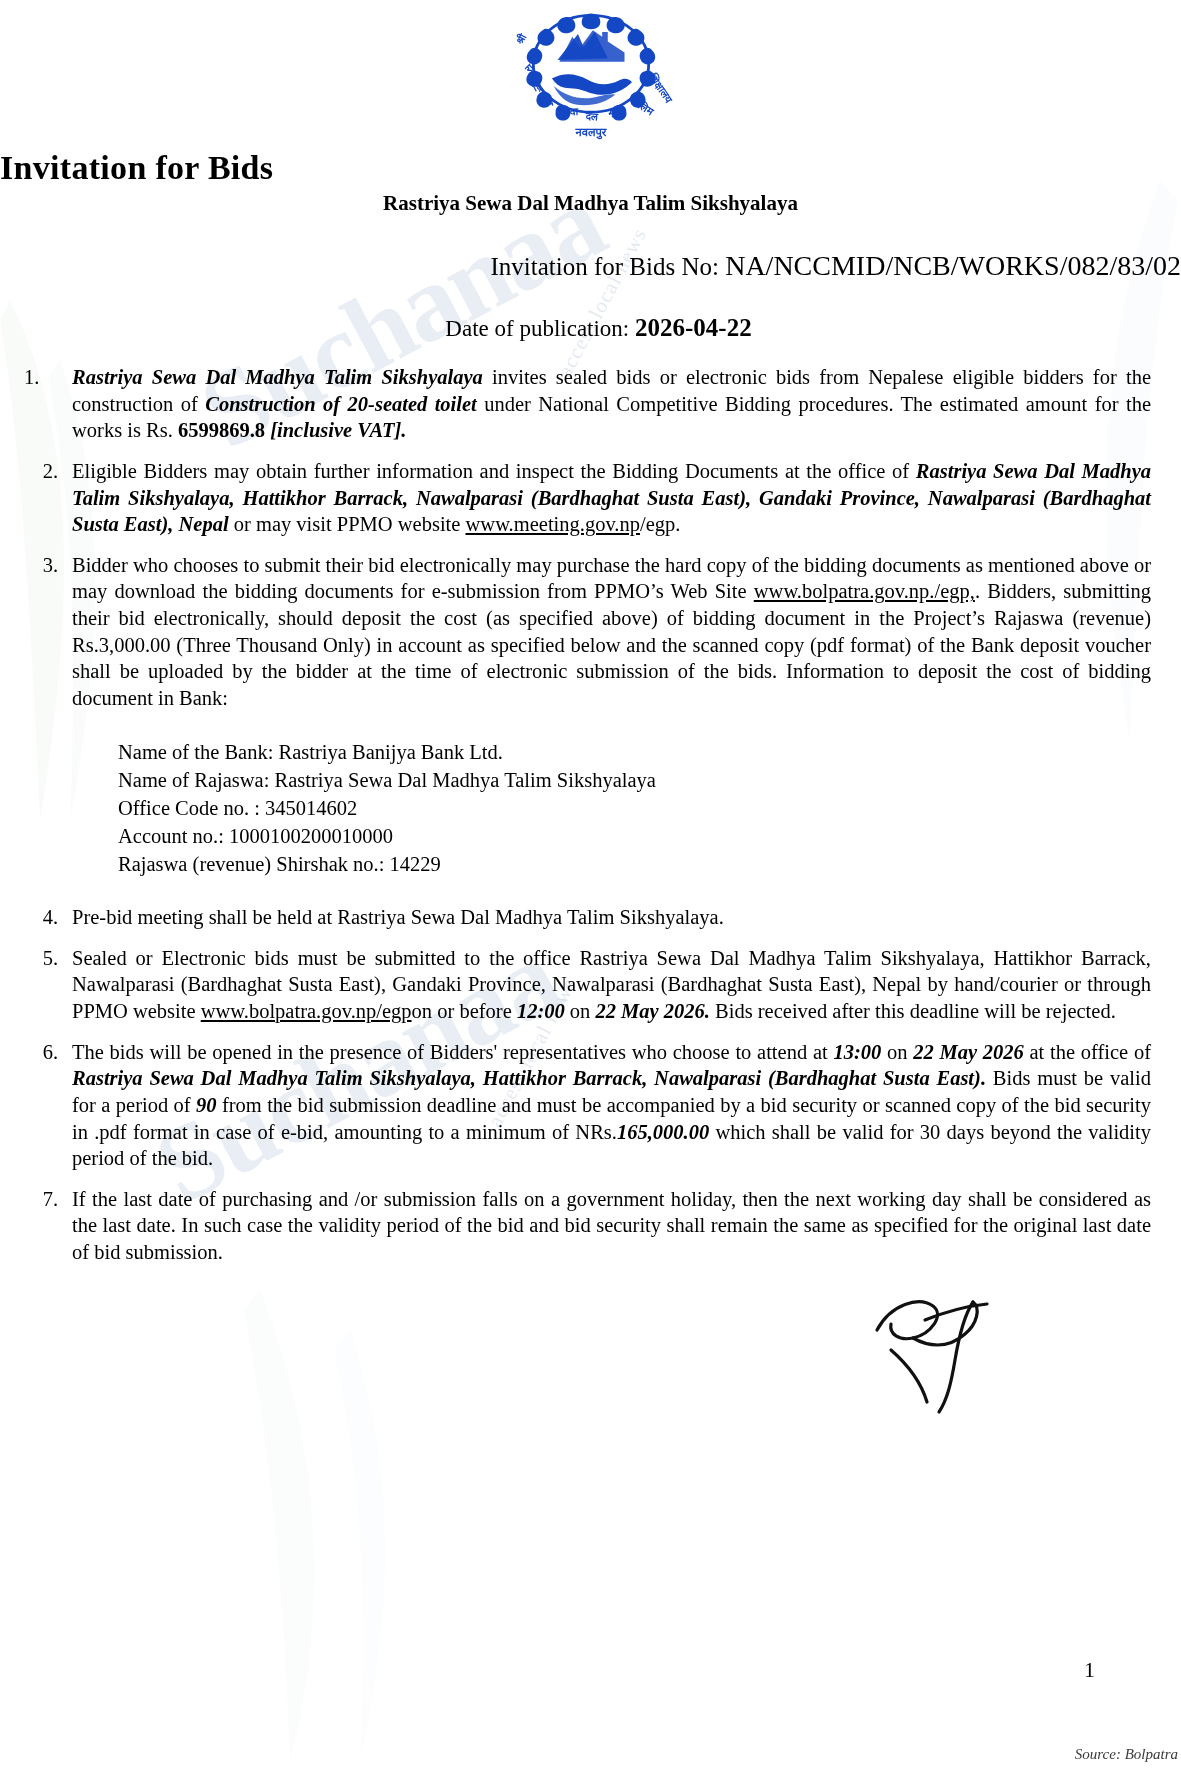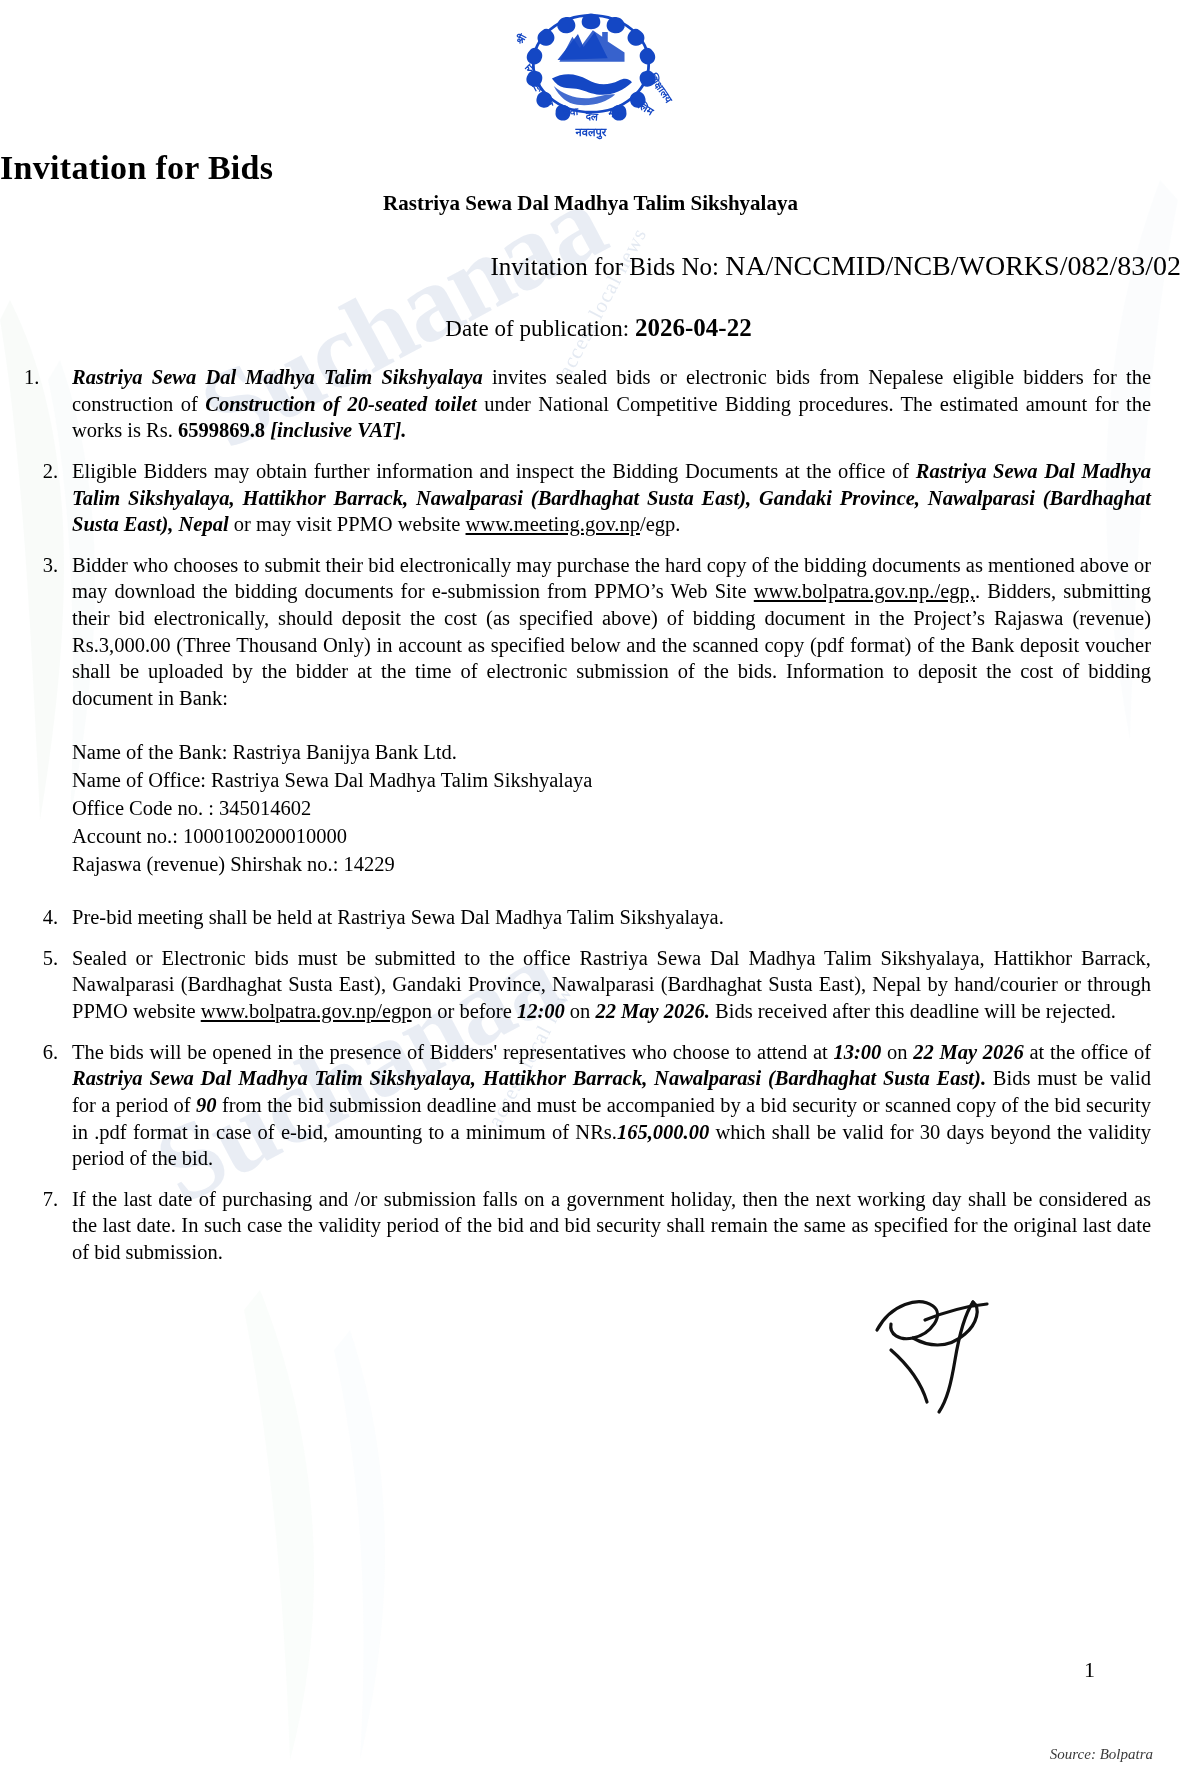--- a/index.html
+++ b/index.html
@@ -100,37 +100,37 @@
     text-justify:inter-word;
   }
   b.bi { font-weight:700; font-style:italic; }
   b.bb { font-weight:700; font-style:normal; }
   .ul { text-decoration:underline; }
 
   
   .bank-block {
     position:relative; z-index:2;
     margin:26px 0 26px 0;
-    padding-left:72px;
+    padding-left:118px;
     font-size:20.5px;
     line-height:1.37;
   }
   .bank-block div { white-space:nowrap; }
 
   
   .sig-wrap { position:relative; z-index:2; height:160px; }
   .sig { position:absolute; right:180px; top:10px; }
 
   
   .pageno {
     position:absolute; right:86px; bottom:90px;
     font-size:22px; z-index:2;
   }
   .source {
-    position:absolute; right:28px; bottom:10px;
+    position:absolute; right:3px; bottom:10px;
     font-size:15px; font-style:italic; color:#3a3a3a; z-index:2;
     font-family:"Liberation Serif", serif;
   }
 </style>
 </head>
 <body>
 
 <div class="page">
 
   <div class="wm-layer">
@@ -219,21 +219,21 @@
         <div class="body-txt">Eligible Bidders may obtain further information and inspect the Bidding Documents at the office of <b class="bi">Rastriya Sewa Dal Madhya Talim Sikshyalaya, Hattikhor Barrack, Nawalparasi (Bardhaghat Susta East), Gandaki Province, Nawalparasi (Bardhaghat Susta East), Nepal</b> or may visit PPMO website <span class="ul">www.meeting.gov.np</span>/egp.</div>
       </div>
       <div class="clause">
         <div class="num">3.</div>
         <div class="body-txt">Bidder who chooses to submit their bid electronically may purchase the hard copy of the bidding documents as mentioned above or may download the bidding documents for e-submission from PPMO’s Web Site <span class="ul">www.bolpatra.gov.np./egp,</span>. Bidders, submitting their bid electronically, should deposit the cost (as specified above) of bidding document in the Project’s Rajaswa (revenue) Rs.3,000.00 (Three Thousand Only) in account as specified below and the scanned copy (pdf format) of the Bank deposit voucher shall be uploaded by the bidder at the time of electronic submission of the bids. Information to deposit the cost of bidding document in Bank:</div>
       </div>
     </div>
 
   <div class="bank-block" id="bank-block">
       <div>Name of the Bank: Rastriya Banijya Bank Ltd.</div>
-      <div>Name of Office: Rastriya Sewa Dal Madhya Talim Sikshyalaya</div>
+      <div>Name of Rajaswa: Rastriya Sewa Dal Madhya Talim Sikshyalaya</div>
       <div>Office Code no. : 345014602</div>
       <div>Account no.: 1000100200010000</div>
       <div>Rajaswa (revenue) Shirshak no.: 14229</div>
     </div>
 
   <div class="clauses" id="clauses-bottom">
       <div class="clause">
         <div class="num">4.</div>
         <div class="body-txt">Pre-bid meeting shall be held at Rastriya Sewa Dal Madhya Talim Sikshyalaya.</div>
       </div>

